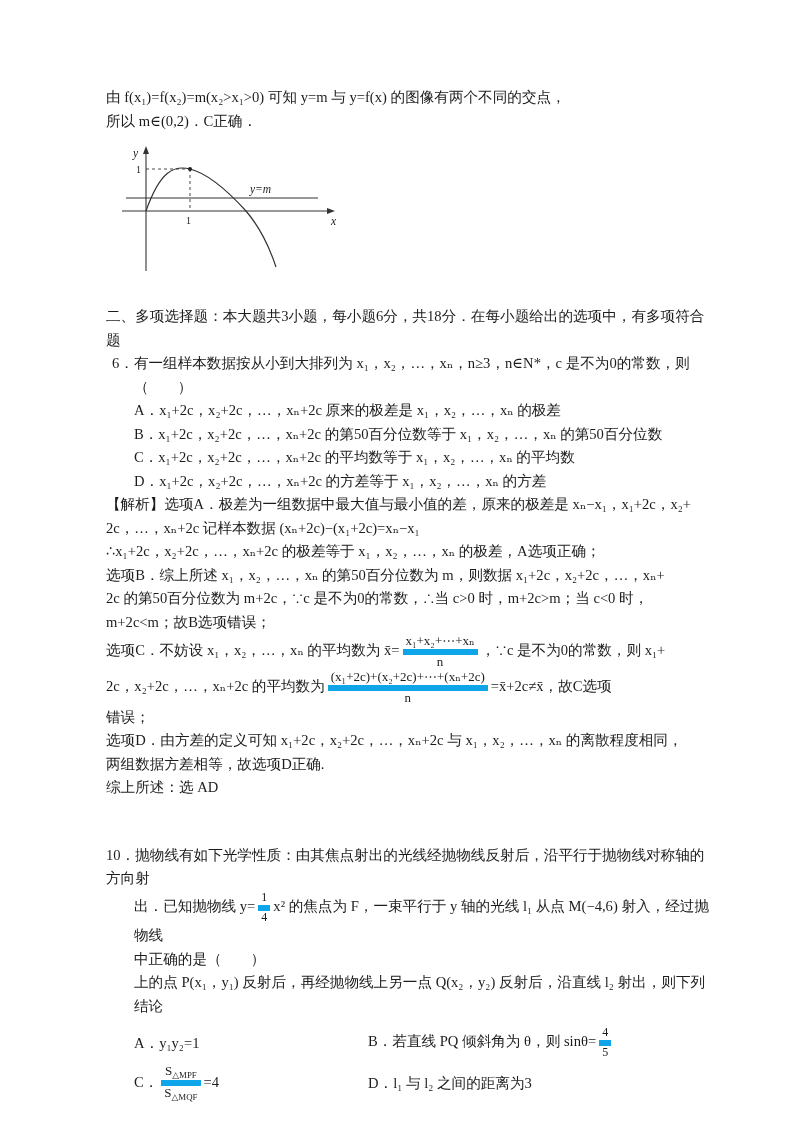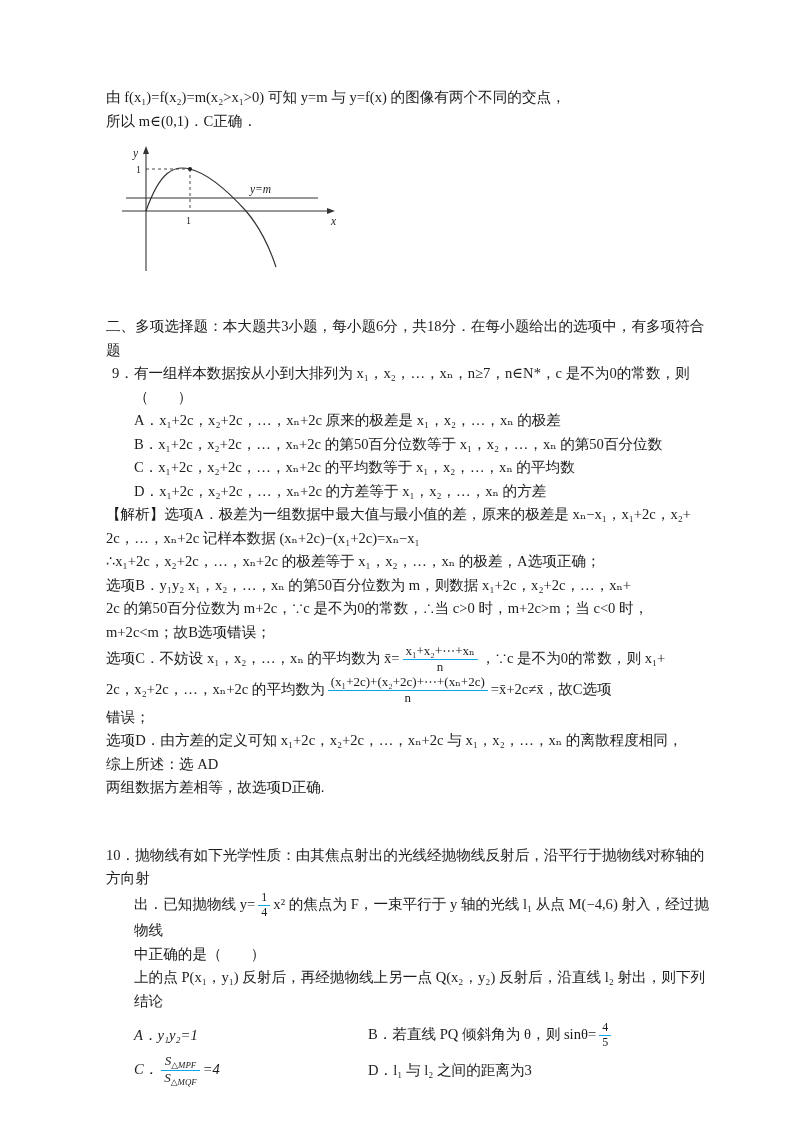--- a/index.html
+++ b/index.html
@@ -17,49 +17,49 @@
   .content{padding:86px 90px 0 106px;}
   p.ln{margin:0;line-height:23.5px;}
   .indent1{padding-left:28px;}
   .q9-stem{padding-left:6px;}
 
   .figure-wrap{margin:10px 0 0 6px;}
   svg text{font-family:"Liberation Serif","DejaVu Serif",serif;fill:#222;}
   svg .var{font-style:italic;font-size:11.5px;}
   svg .tick{font-size:10px;}
 
-  .section-block{margin-top:36px;}
+  .section-block{margin-top:26px;}
   .q10-block{margin-top:44px;}
 
   .frac{
     display:inline-block;
     vertical-align:middle;
     text-align:center;
     margin:0 3px;
     font-size:13px;
     line-height:1.15;
   }
-  .frac .num{display:block;border-bottom:1px solid #0ea5e9;padding:0 3px;}
+  .frac .num{display:block;border-bottom:6px solid #0ea5e9;padding:0 3px;}
   .frac .den{display:block;padding:0 3px;}
   .frac.small{font-size:12px;}
   .subsc{font-size:0.68em;vertical-align:-0.35em;}
 
   .opt-row{display:flex;align-items:center;margin-top:4px;}
-  .opt-left{width:262px;padding-left:28px;box-sizing:border-box;font-style:italic;}
+  .opt-left{width:262px;padding-left:28px;box-sizing:border-box;}
   .opt-right{flex:1;font-family:Liberation Serif, serif;}
   .opts{margin-top:8px;}
 </style>
 </head>
 <body>
 
 <div class="page">
   <div class="content">
 
     <p class="ln">由 f(x₁)=f(x₂)=m(x₂&gt;x₁&gt;0) 可知 y=m 与 y=f(x) 的图像有两个不同的交点，</p>
-    <p class="ln">所以 m∈(0,1)．C正确．</p>
+    <p class="ln">所以 m∈(0,2)．C正确．</p>
 
     <div class="figure-wrap">
       <svg width="230" height="132" viewBox="0 0 230 132">
 
         <line x1="34" y1="8" x2="34" y2="128" stroke="#333" stroke-width="1.1"></line>
         <polygon points="34,3 31,11 37,11" fill="#333"></polygon>
 
         <line x1="10" y1="68" x2="218" y2="68" stroke="#333" stroke-width="1.1"></line>
         <polygon points="223,68 215,65 215,71" fill="#333"></polygon>
 
@@ -75,45 +75,45 @@
         <text x="219" y="82" class="var">x</text>
         <text x="24" y="30" class="tick">1</text>
         <text x="74" y="81" class="tick">1</text>
         <text x="138" y="50" class="var">y=m</text>
       </svg>
     </div>
 
     <div class="section-block">
       <p class="ln">二、多项选择题：本大题共3小题，每小题6分，共18分．在每小题给出的选项中，有多项符合题</p>
 
-      <p class="ln q9-stem">9．有一组样本数据按从小到大排列为 x₁，x₂，…，xₙ，n≥7，n∈N*，c 是不为0的常数，则</p>
+      <p class="ln q9-stem">6．有一组样本数据按从小到大排列为 x₁，x₂，…，xₙ，n≥3，n∈N*，c 是不为0的常数，则</p>
       <p class="ln indent1">（　　）</p>
       <p class="ln indent1">A．x₁+2c，x₂+2c，…，xₙ+2c 原来的极差是 x₁，x₂，…，xₙ 的极差</p>
       <p class="ln indent1">B．x₁+2c，x₂+2c，…，xₙ+2c 的第50百分位数等于 x₁，x₂，…，xₙ 的第50百分位数</p>
       <p class="ln indent1">C．x₁+2c，x₂+2c，…，xₙ+2c 的平均数等于 x₁，x₂，…，xₙ 的平均数</p>
       <p class="ln indent1">D．x₁+2c，x₂+2c，…，xₙ+2c 的方差等于 x₁，x₂，…，xₙ 的方差</p>
 
 
       <p class="ln">【解析】选项A．极差为一组数据中最大值与最小值的差，原来的极差是 xₙ−x₁，x₁+2c，x₂+</p>
       <p class="ln">2c，…，xₙ+2c 记样本数据 (xₙ+2c)−(x₁+2c)=xₙ−x₁</p>
       <p class="ln">∴x₁+2c，x₂+2c，…，xₙ+2c 的极差等于 x₁，x₂，…，xₙ 的极差，A选项正确；</p>
-      <p class="ln">选项B．y₁y₂ x₁，x₂，…，xₙ 的第50百分位数为 m，则数据 x₁+2c，x₂+2c，…，xₙ+</p>
+      <p class="ln">选项B．综上所述 x₁，x₂，…，xₙ 的第50百分位数为 m，则数据 x₁+2c，x₂+2c，…，xₙ+</p>
       <p class="ln">2c 的第50百分位数为 m+2c，∵c 是不为0的常数，∴当 c&gt;0 时，m+2c&gt;m；当 c&lt;0 时，</p>
       <p class="ln">m+2c&lt;m；故B选项错误；</p>
 
       <p class="ln">
         <span>选项C．不妨设 x₁，x₂，…，xₙ 的平均数为 x̄=</span><span class="frac"><span class="num">x₁+x₂+⋯+xₙ</span><span class="den">n</span></span><span>，∵c 是不为0的常数，则 x₁+</span>
       </p>
       <p class="ln">
         <span>2c，x₂+2c，…，xₙ+2c 的平均数为</span><span class="frac"><span class="num">(x₁+2c)+(x₂+2c)+⋯+(xₙ+2c)</span><span class="den">n</span></span><span>=x̄+2c≠x̄，故C选项</span>
       </p>
       <p class="ln">错误；</p>
       <p class="ln">选项D．由方差的定义可知 x₁+2c，x₂+2c，…，xₙ+2c 与 x₁，x₂，…，xₙ 的离散程度相同，</p>
+      <p class="ln">两组数据方差相等，故选项D正确.</p>
       <p class="ln">综上所述：选 AD</p>
-      <p class="ln">两组数据方差相等，故选项D正确.</p>
     </div>
 
     <div class="q10-block">
       <p class="ln">10．抛物线有如下光学性质：由其焦点射出的光线经抛物线反射后，沿平行于抛物线对称轴的方向射</p>
       <p class="ln indent1">
         <span>出．已知抛物线 y=</span><span class="frac small"><span class="num">1</span><span class="den">4</span></span><span>x² 的焦点为 F，一束平行于 y 轴的光线 l₁ 从点 M(−4,6) 射入，经过抛物线</span>
       </p>
       <p class="ln indent1">中正确的是（　　）</p>
       <p class="ln indent1">上的点 P(x₁，y₁) 反射后，再经抛物线上另一点 Q(x₂，y₂) 反射后，沿直线 l₂ 射出，则下列结论</p>
 

